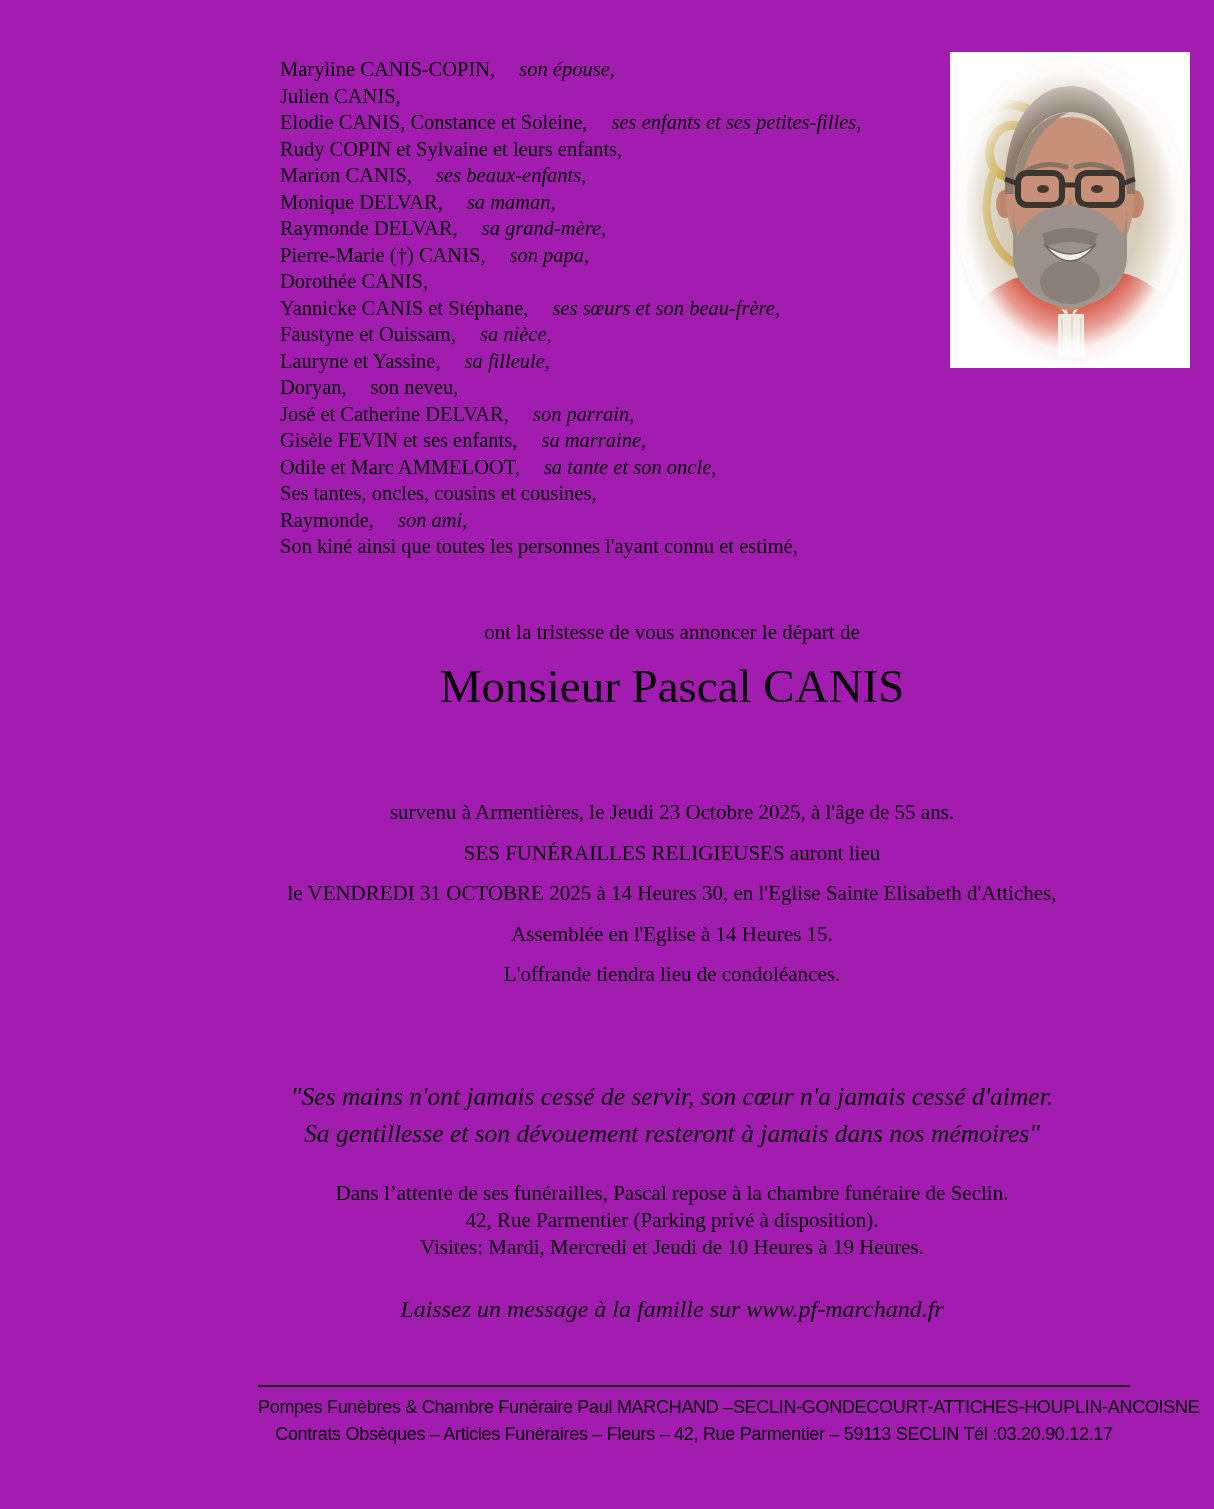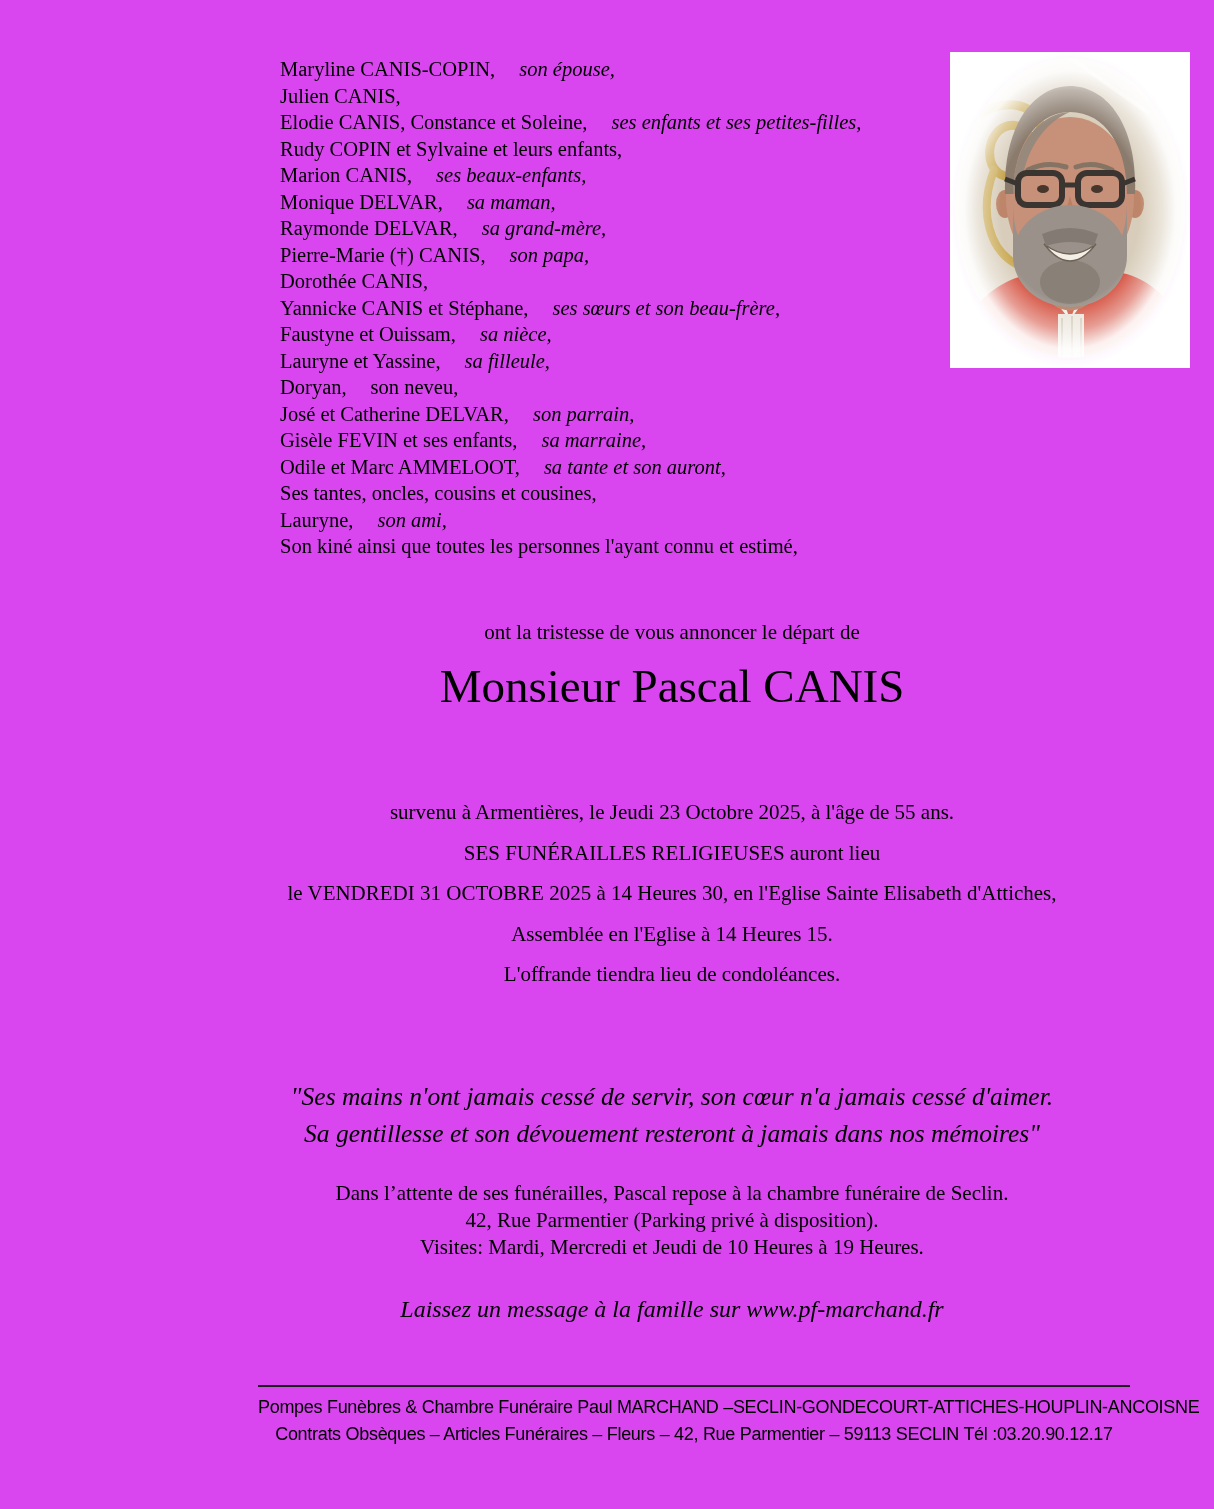--- a/index.html
+++ b/index.html
@@ -1,20 +1,20 @@
 <!DOCTYPE html>
 <html><head>
 <meta charset="utf-8">
 <style>
   html, body { margin: 0; padding: 0; background: #ffffff; }
   .page {
     position: relative;
     width: 1214px;
     height: 1509px;
-    background: #d946ef;
+    background: #a21caf;
     color: #000000;
     font-family: "Liberation Serif", serif;
     overflow: hidden;
   }
 
   
   .family-list {
     position: absolute;
     left: 280px;
     top: 56px;
@@ -88,23 +88,23 @@
     <div class="family-row"><span>Monique DELVAR,</span><span class="rel it">sa maman,</span></div>
     <div class="family-row"><span>Raymonde DELVAR,</span><span class="rel it">sa grand-mère,</span></div>
     <div class="family-row"><span>Pierre-Marie (†) CANIS,</span><span class="rel it">son papa,</span></div>
     <div class="family-row"><span>Dorothée CANIS,</span></div>
     <div class="family-row"><span>Yannicke CANIS et Stéphane,</span><span class="rel it">ses sœurs et son beau-frère,</span></div>
     <div class="family-row"><span>Faustyne et Ouissam,</span><span class="rel it">sa nièce,</span></div>
     <div class="family-row"><span>Lauryne et Yassine,</span><span class="rel it">sa filleule,</span></div>
     <div class="family-row"><span>Doryan,</span><span class="rel">son neveu,</span></div>
     <div class="family-row"><span>José et Catherine DELVAR,</span><span class="rel it">son parrain,</span></div>
     <div class="family-row"><span>Gisèle FEVIN et ses enfants,</span><span class="rel it">sa marraine,</span></div>
-    <div class="family-row"><span>Odile et Marc AMMELOOT,</span><span class="rel it">sa tante et son auront,</span></div>
+    <div class="family-row"><span>Odile et Marc AMMELOOT,</span><span class="rel it">sa tante et son oncle,</span></div>
     <div class="family-row"><span>Ses tantes, oncles, cousins et cousines,</span></div>
-    <div class="family-row"><span>Lauryne,</span><span class="rel it">son ami,</span></div>
+    <div class="family-row"><span>Raymonde,</span><span class="rel it">son ami,</span></div>
     <div class="family-row"><span>Son kiné ainsi que toutes les personnes l'ayant connu et estimé,</span></div>
   </div>
 
   <div class="portrait">
     <svg width="240" height="316" viewBox="0 0 240 316" xmlns="http://www.w3.org/2000/svg">
       <defs>
         <radialGradient id="vig" cx="50%" cy="50%" r="50%">
           <stop offset="0%" stop-color="#ffffff" stop-opacity="0"></stop>
           <stop offset="58%" stop-color="#ffffff" stop-opacity="0"></stop>
           <stop offset="76%" stop-color="#ffffff" stop-opacity="0.45"></stop>

